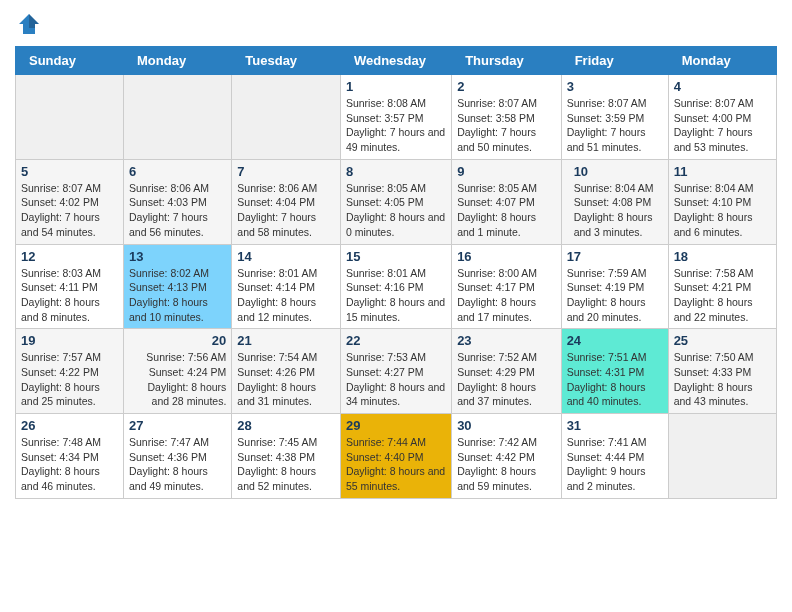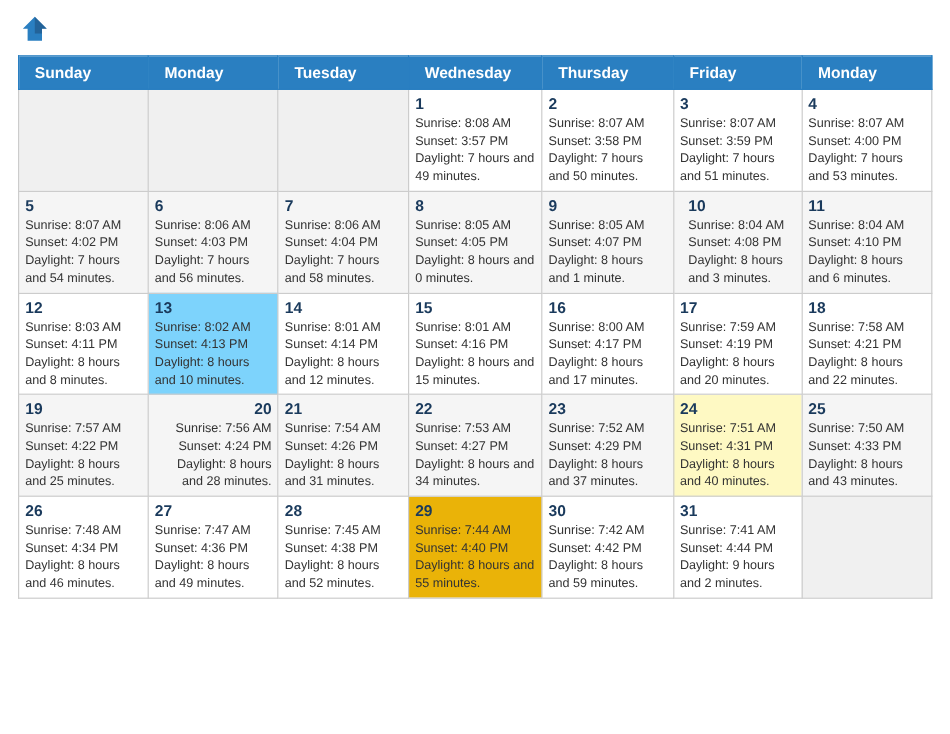--- a/index.html
+++ b/index.html
@@ -285,21 +285,21 @@
 Daylight: 8 hours
 and 34 minutes.</div>
           </td>
           <td style="background: rgb(245, 245, 245);">
             <span class="day-number">23</span>
             <div class="day-info">Sunrise: 7:52 AM
 Sunset: 4:29 PM
 Daylight: 8 hours
 and 37 minutes.</div>
           </td>
-          <td style="background: #fef9c3;">
+          <td style="background: #5eead4;">
             <span class="day-number">24</span>
             <div class="day-info">Sunrise: 7:51 AM
 Sunset: 4:31 PM
 Daylight: 8 hours
 and 40 minutes.</div>
           </td>
           <td style="background: rgb(245, 245, 245);">
             <span class="day-number">25</span>
             <div class="day-info">Sunrise: 7:50 AM
 Sunset: 4:33 PM

